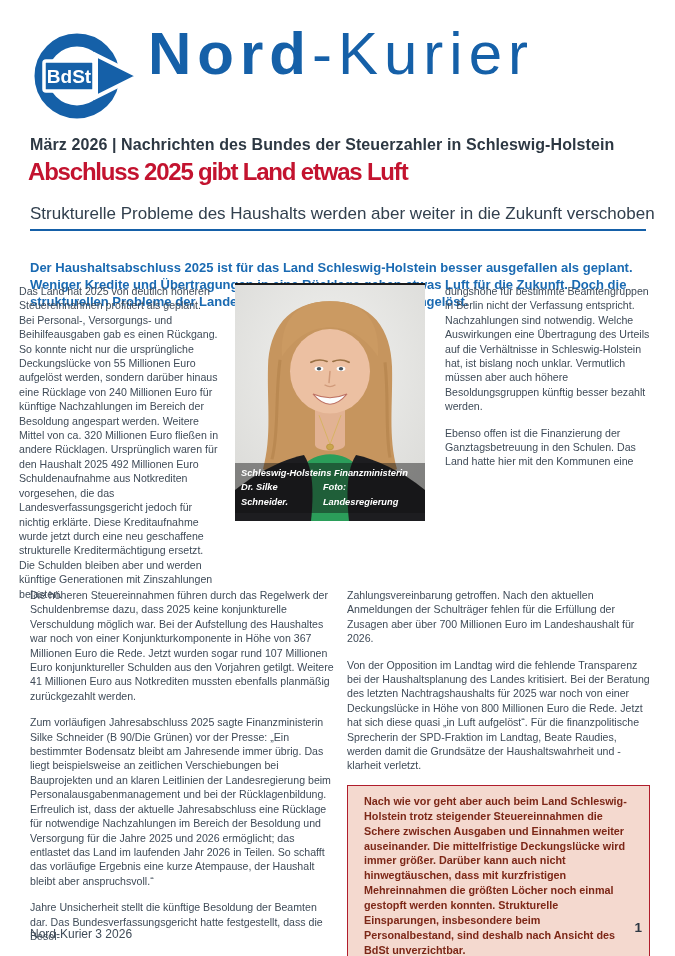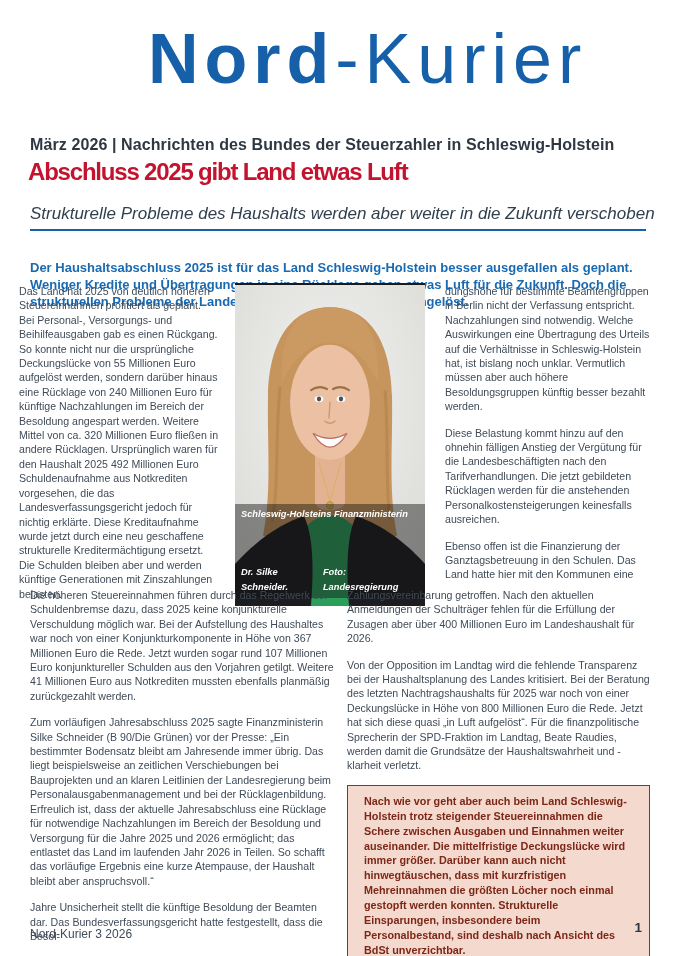--- a/index.html
+++ b/index.html
@@ -3,76 +3,84 @@
 <meta charset="utf-8">
 <style>
   html,body { margin:0; padding:0; background:#ffffff; }
   .page {
     position:relative; width:675px; height:956px; background:#ffffff;
     font-family:"Liberation Sans","DejaVu Sans",sans-serif; overflow:hidden;
   }
   
   .logo { position:absolute; left:30px; top:28px; width:112px; height:96px; }
   .masthead-title {
-    position:absolute; left:148px; top:24px; font-size:70px; line-height:1;
+    position:absolute; left:148px; top:24px; font-size:60px; line-height:1;
     color:#1560a8; letter-spacing:6px; white-space:nowrap;
   }
   .title-bold  { font-weight:700; }
   .title-light { font-weight:400; }
   .dateline {
     position:absolute; left:30px; top:136px; font-size:16px; font-weight:700;
     color:#2d3843; letter-spacing:0.1px;
   }
   
   .headline {
     position:absolute; left:28px; top:158px; font-size:24px; font-weight:700;
     color:#c3132f; letter-spacing:-1.2px; white-space:nowrap;
   }
   .subheadline {
-    position:absolute; left:30px; top:204px; font-size:17px; font-style:italic;
+    position:absolute; left:30px; top:204px; font-size:17px; 
     color:#32404e; white-space:nowrap;
   }
   .lead-rule { position:absolute; left:30px; top:229px; width:616px; height:2px; background:#1560a8; }
   .lead {
     position:absolute; left:30px; top:236px; width:616px; font-size:13px;
     font-weight:700; color:#1a6ab2; line-height:1.3;margin-top:24px;
   }
   
   .col-left-top   { position:absolute; left:19px;  top:284px; width:200px; }
   .col-right-top  { position:absolute; left:445px; top:284px; width:205px; }
   .col-left-bottom  { position:absolute; left:30px;  top:588px; width:306px; }
   .col-right-bottom { position:absolute; left:347px; top:588px; width:303px; }
   .body-text p { margin:0 0 12px; font-size:10.6px; line-height:1.36; color:#3f4b58; }
   
   .photo {
-    position:absolute; left:235px; top:283px; width:190px; height:323px;
+    position:absolute; left:235px; top:283px; width:190px; height:238px;
     border-top:2px solid #1a1a1a; box-sizing:border-box;
   }
   .photo svg { display:block; width:100%; height:100%; }
   .photo-caption {
     position:absolute; left:0; right:0; bottom:8px; padding:3px 6px 4px;
     background:rgba(18,18,18,0.45); color:#ffffff; font-style:italic; font-weight:700;
     font-size:9.3px; line-height:1.55;
   }
-  .caption-row { display:flex; justify-content:space-between;margin-top:44px; }
+  .caption-row { display:flex; justify-content:space-between; }
   
   .info-box {
     background:#f4d9cf; border:1.5px solid #b01d2c; padding:8px 16px;
     margin:2px 0 12px;
   }
   .info-box p { margin:0; font-size:10.8px; line-height:1.38; font-weight:700; color:#7c2717; }
   
   .footer-issue { position:absolute; left:30px;  top:927px; font-size:12px; color:#3f4b58; }
   .footer-page  { position:absolute; right:33px; top:920px; font-size:13.5px; font-weight:700; color:#2d3843; }
 </style>
 </head>
 <body>
 
 <div class="page">
 
+  <div class="logo">
+    <svg viewBox="0 0 112 96">
+      <circle cx="47" cy="48" r="36" fill="none" stroke="#1560a8" stroke-width="13"></circle>
+      <polygon points="66,27 108,48 66,69" fill="#1560a8" stroke="#ffffff" stroke-width="4"></polygon>
+      <rect x="14" y="33" width="50" height="30" rx="2" fill="#1560a8" stroke="#ffffff" stroke-width="3.5"></rect>
+      <text x="39" y="55" text-anchor="middle" font-size="19" font-weight="bold" fill="#ffffff" font-family="Liberation Sans, sans-serif">BdSt</text>
+    </svg>
+  </div>
   <div class="masthead-title"><span class="title-bold">Nord</span><span class="title-light">-Kurier</span></div>
   <div class="dateline">März 2026 | Nachrichten des Bundes der Steuerzahler in Schleswig-Holstein</div>
 
   <h1 class="headline" style="margin:0;">Abschluss 2025 gibt Land etwas Luft</h1>
   <div class="subheadline">Strukturelle Probleme des Haushalts werden aber weiter in die Zukunft verschoben</div>
   <div class="lead-rule"></div>
   <div class="lead">Der Haushaltsabschluss 2025 ist für das Land Schleswig-Holstein besser ausgefallen als geplant. Weniger Kredite und Übertragungen in eine Rücklage geben etwas Luft für die Zukunft. Doch die strukturellen Probleme der Landesfinanzen bleiben weiterhin ungelöst.</div>
 
   <div class="col-left-top body-text">
     <p>Das Land hat 2025 von deutlich höheren Steuereinnahmen profitiert als geplant. Bei Personal-, Versorgungs- und Beihilfeausgaben gab es einen Rückgang. So konnte nicht nur die ursprüngliche Deckungslücke von 55 Millionen Euro aufgelöst werden, sondern darüber hinaus eine Rücklage von 240 Millionen Euro für künftige Nachzahlungen im Bereich der Besoldung angespart werden. Weitere Mittel von ca. 320 Millionen Euro fließen in andere Rücklagen. Ursprünglich waren für den Haushalt 2025 492 Millionen Euro Schuldenaufnahme aus Notkrediten vorgesehen, die das Landesverfassungsgericht jedoch für nichtig erklärte. Diese Kreditaufnahme wurde jetzt durch eine neu geschaffene strukturelle Kreditermächtigung ersetzt. Die Schulden bleiben aber und werden künftige Generationen mit Zinszahlungen belasten.</p>
@@ -118,32 +126,31 @@
       <div>Schleswig-Holsteins Finanzministerin</div>
       <div class="caption-row">
         <span>Dr. Silke Schneider.</span>
         <span>Foto: Landesregierung</span>
       </div>
     </div>
   </div>
 
   <div class="col-right-top body-text">
     <p>dungshöhe für bestimmte Beamtengruppen in Berlin nicht der Verfassung entspricht. Nachzahlungen sind notwendig. Welche Auswirkungen eine Übertragung des Urteils auf die Verhältnisse in Schleswig-Holstein hat, ist bislang noch unklar. Vermutlich müssen aber auch höhere Besoldungsgruppen künftig besser bezahlt werden.</p>
-    <p>Diese Belastung kommt hinzu auf den ohnehin fälligen Anstieg der Vergütung für die Landesbeschäftigten nach den Tarifverhandlungen. Die jetzt gebildeten Rücklagen werden für die anstehenden Personalkostensteigerungen keinesfalls ausreichen.</p>
     <p>Ebenso offen ist die Finanzierung der Ganztagsbetreuung in den Schulen. Das Land hatte hier mit den Kommunen eine</p>
   </div>
 
   <div class="col-left-bottom body-text">
     <p>Die höheren Steuereinnahmen führen durch das Regelwerk der Schuldenbremse dazu, dass 2025 keine konjunkturelle Verschuldung möglich war. Bei der Aufstellung des Haushaltes war noch von einer Konjunkturkomponente in Höhe von 367 Millionen Euro die Rede. Jetzt wurden sogar rund 107 Millionen Euro konjunktureller Schulden aus den Vorjahren getilgt. Weitere 41 Millionen Euro aus Notkrediten mussten ebenfalls planmäßig zurückgezahlt werden.</p>
     <p>Zum vorläufigen Jahresabschluss 2025 sagte Finanzministerin Silke Schneider (B 90/Die Grünen) vor der Presse: „Ein bestimmter Bodensatz bleibt am Jahresende immer übrig. Das liegt beispielsweise an zeitlichen Verschiebungen bei Bauprojekten und an klaren Leitlinien der Landesregierung beim Personalausgabenmanagement und bei der Rücklagenbildung. Erfreulich ist, dass der aktuelle Jahresabschluss eine Rücklage für notwendige Nachzahlungen im Bereich der Besoldung und Versorgung für die Jahre 2025 und 2026 ermöglicht; das entlastet das Land im laufenden Jahr 2026 in Teilen. So schafft das vorläufige Ergebnis eine kurze Atempause, der Haushalt bleibt aber anspruchsvoll.“</p>
     <p>Jahre Unsicherheit stellt die künftige Besoldung der Beamten dar. Das Bundesverfassungsgericht hatte festgestellt, dass die Besol-</p>
   </div>
 
   <div class="col-right-bottom body-text">
-    <p>Zahlungsvereinbarung getroffen. Nach den aktuellen Anmeldungen der Schulträger fehlen für die Erfüllung der Zusagen aber über 400 Millionen Euro im Landeshaushalt für 2026.</p>
+    <p>Zahlungsvereinbarung getroffen. Nach den aktuellen Anmeldungen der Schulträger fehlen für die Erfüllung der Zusagen aber über 700 Millionen Euro im Landeshaushalt für 2026.</p>
     <p>Von der Opposition im Landtag wird die fehlende Transparenz bei der Haushaltsplanung des Landes kritisiert. Bei der Beratung des letzten Nachtragshaushalts für 2025 war noch von einer Deckungslücke in Höhe von 800 Millionen Euro die Rede. Jetzt hat sich diese quasi „in Luft aufgelöst“. Für die finanzpolitische Sprecherin der SPD-Fraktion im Landtag, Beate Raudies, werden damit die Grundsätze der Haushaltswahrheit und -klarheit verletzt.</p>
     <div class="info-box">
       <p>Nach wie vor geht aber auch beim Land Schleswig-Holstein trotz steigender Steuereinnahmen die Schere zwischen Ausgaben und Einnahmen weiter auseinander. Die mittelfristige Deckungslücke wird immer größer. Darüber kann auch nicht hinwegtäuschen, dass mit kurzfristigen Mehreinnahmen die größten Löcher noch einmal gestopft werden konnten. Strukturelle Einsparungen, insbesondere beim Personalbestand, sind deshalb nach Ansicht des BdSt unverzichtbar.</p>
     </div>
 
   </div>
 
   <div class="footer-issue">Nord-Kurier 3 2026</div>
   <div class="footer-page">1</div>
 

